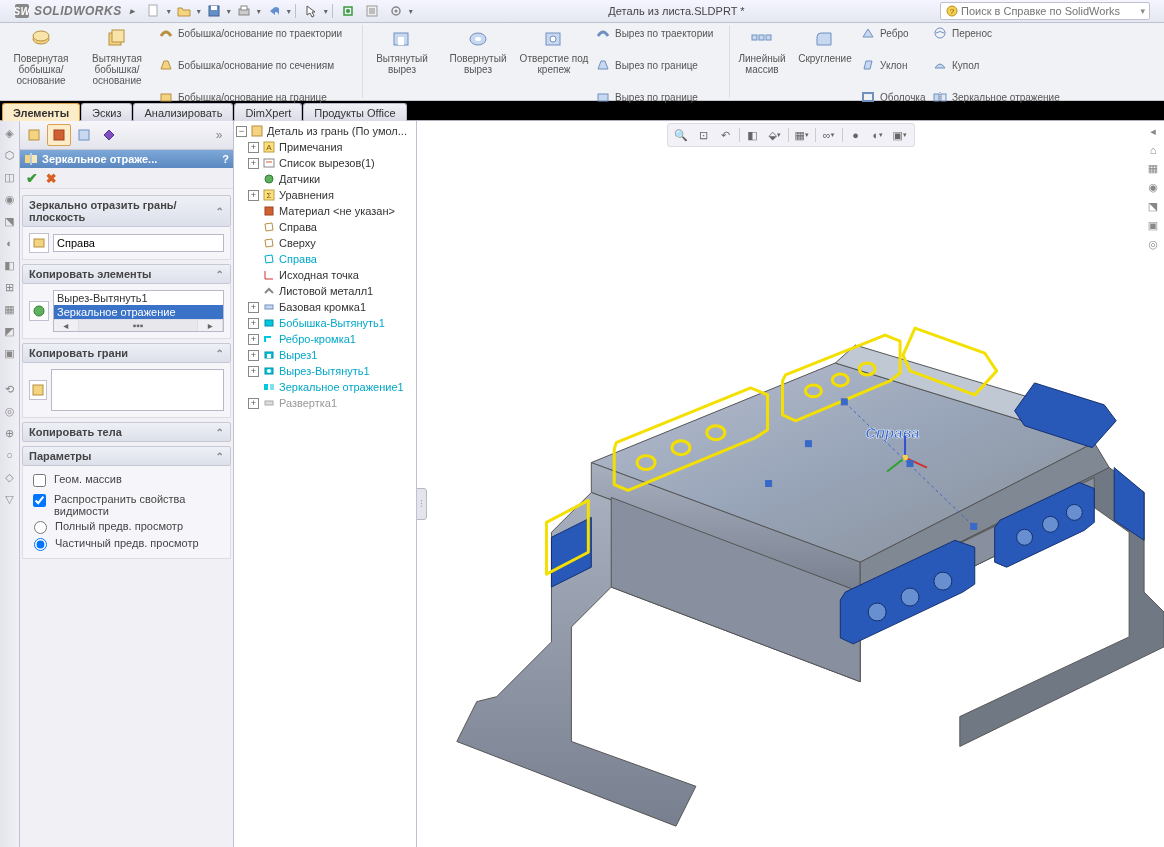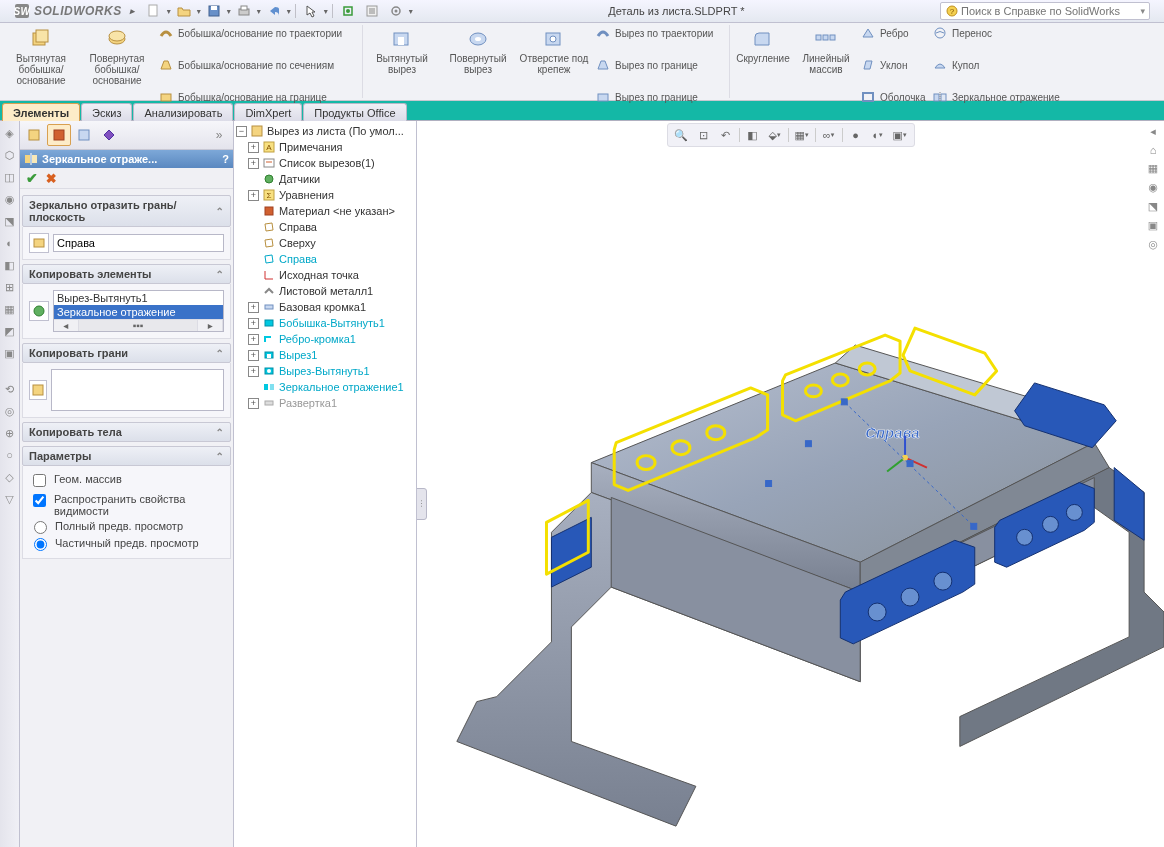--- a/index.html
+++ b/index.html
@@ -12,21 +12,21 @@
 .qat .sep{width:1px;height:14px;background:#c0c0c8;margin:0 2px}
 .title-center{flex:1;text-align:center;color:#444;font-size:11px}
 .search-box{display:flex;align-items:center;background:#fff;border:1px solid #c0c0d0;border-radius:2px;padding:1px 4px;width:200px}
 .search-box input{border:none;outline:none;font-size:11px;flex:1;color:#555;background:transparent}
 .ribbon{height:73px;background:#f1f2f6;border-bottom:1px solid #c8c8d0;display:flex;padding:2px 4px;gap:2px}
 .ribbon-big{display:flex;flex-direction:column;align-items:center;text-align:center;width:74px;padding:2px 0;color:#555;font-size:10px;line-height:11px}
 .ribbon-big .ico{width:28px;height:24px;margin-bottom:2px;display:flex;align-items:center;justify-content:center}
 .ribbon-list{display:flex;flex-direction:column;gap:16px;padding:0 2px}
 .ribbon-item{display:flex;align-items:center;gap:4px;color:#555;font-size:10px;height:18px;white-space:nowrap}
 .ribbon-item .sico{width:16px;height:16px;display:flex;align-items:center;justify-content:center}
-.tabs{height:19px;background:#14b8a6;display:flex;align-items:end;border-bottom:1px solid #b0b0c0;padding:0 2px}
+.tabs{height:19px;background:#000000;display:flex;align-items:end;border-bottom:1px solid #b0b0c0;padding:0 2px}
 .tab{padding:3px 10px 2px;font-size:11px;color:#333;background:linear-gradient(#f0f0f6,#dcdce8);border:1px solid #b8b8c8;border-bottom:none;margin-right:1px;border-radius:3px 3px 0 0;position:relative;top:1px}
 .tab.active{background:#fdecc8;border-color:#d8a050;font-weight:bold}
 .main-area{display:flex;height:733px}
 .left-sidebar{width:19px;background:linear-gradient(90deg,#e4e4ec,#f0f0f6);border-right:1px solid #c0c0d0;display:flex;flex-direction:column;align-items:center;padding-top:4px;gap:6px}
 .left-sidebar .tbtn{width:16px;height:16px;display:flex;align-items:center;justify-content:center;color:#888}
 .pm-panel{width:213px;background:#f1f1f5;border-right:1px solid #c0c0d0;display:flex;flex-direction:column}
 .pm-tabs{height:24px;background:linear-gradient(#f6f6fa,#e4e4ec);display:flex;align-items:center;padding:2px;gap:1px;border-bottom:1px solid #c8c8d4}
 .pm-tabs .pt{width:22px;height:20px;display:flex;align-items:center;justify-content:center;border:1px solid transparent;border-radius:2px}
 .pm-tabs .pt.active{background:#fdecc8;border-color:#d8a050}
 .pm-header{height:18px;background:linear-gradient(#7da8d8,#5a88c0);color:#fff;font-size:11px;font-weight:bold;display:flex;align-items:center;padding:0 4px;gap:4px}
@@ -147,34 +147,34 @@
       </svg>
     <input type="text" placeholder="Поиск в Справке по SolidWorks" style="">
     <span style="color:#888;font-size:9px">▾</span>
   </div>
 </div>
 
 <div class="ribbon">
   <div class="ribbon-big">
       <div class="ico">
         <svg width="28" height="24">
-          <rect x="6" y="6" width="12" height="12" fill="#f4d480" stroke="#b89040"></rect>
-          <rect x="9" y="3" width="12" height="12" fill="#f8e4a8" stroke="#b89040"></rect>
-        </svg>
-      </div>
-      <span>Вытянутая бобышка/основание</span>
+          <ellipse cx="14" cy="12" rx="8" ry="5" fill="#f4d480" stroke="#b89040"></ellipse>
+          <ellipse cx="14" cy="9" rx="8" ry="5" fill="#f8e4a8" stroke="#b89040"></ellipse>
+        </svg>
+      </div>
+      <span>Повернутая бобышка/основание</span>
     </div>
   <div class="ribbon-big">
       <div class="ico">
         <svg width="28" height="24">
-          <ellipse cx="14" cy="12" rx="8" ry="5" fill="#f4d480" stroke="#b89040"></ellipse>
-          <ellipse cx="14" cy="9" rx="8" ry="5" fill="#f8e4a8" stroke="#b89040"></ellipse>
-        </svg>
-      </div>
-      <span>Повернутая бобышка/основание</span>
+          <rect x="6" y="6" width="12" height="12" fill="#f4d480" stroke="#b89040"></rect>
+          <rect x="9" y="3" width="12" height="12" fill="#f8e4a8" stroke="#b89040"></rect>
+        </svg>
+      </div>
+      <span>Вытянутая бобышка/основание</span>
     </div>
   <div class="ribbon-list" style="width:200px">
     <div class="ribbon-item">
         <div class="sico">
           <svg width="14" height="14">
             <path d="M2 10 Q7 2 12 10" fill="none" stroke="#b89040" stroke-width="3"></path>
           </svg>
         </div>
         <span>Бобышка/основание по траектории</span>
       </div>
@@ -243,37 +243,37 @@
     <div class="ribbon-item">
         <div class="sico">
           <svg width="14" height="14">
             <rect x="2" y="4" width="10" height="7" fill="#c8d8f0" stroke="#7090c0"></rect>
           </svg>
         </div>
         <span>Вырез по границе</span>
       </div>
   </div>
   <div style="width:1px;background:#dcdce4"></div>
-  <div class="ribbon-big" style="width:62px">
-      <div class="ico">
-        <svg width="28" height="24">
-          <path d="M6 18 L6 10 Q6 6 10 6 L20 6 L20 18 z" fill="#c8d8f0" stroke="#7090c0"></path>
-        </svg>
-      </div>
-      <span>Скругление</span>
-    </div>
   <div class="ribbon-big" style="width:60px">
       <div class="ico">
         <svg width="28" height="24">
           <rect x="4" y="8" width="5" height="5" fill="#c8d8f0" stroke="#7090c0"></rect>
           <rect x="11" y="8" width="5" height="5" fill="#c8d8f0" stroke="#7090c0"></rect>
           <rect x="18" y="8" width="5" height="5" fill="#c8d8f0" stroke="#7090c0"></rect>
         </svg>
       </div>
       <span>Линейный массив</span>
+    </div>
+  <div class="ribbon-big" style="width:62px">
+      <div class="ico">
+        <svg width="28" height="24">
+          <path d="M6 18 L6 10 Q6 6 10 6 L20 6 L20 18 z" fill="#c8d8f0" stroke="#7090c0"></path>
+        </svg>
+      </div>
+      <span>Скругление</span>
     </div>
   <div class="ribbon-list" style="width:66px">
     <div class="ribbon-item">
         <div class="sico">
           <svg width="14" height="14">
             <path d="M2 11 L7 3 L12 11 z" fill="#c8d8f0" stroke="#7090c0"></path>
           </svg>
         </div>
         <span>Ребро</span>
       </div>
@@ -479,21 +479,21 @@
   </div>
 
   <div class="tree-panel">
     <div class="tree-row">
         <span class="exp">−</span>
         <span class="tico">
           <svg width="14" height="14">
             <rect x="2" y="2" width="10" height="10" fill="#f4d480" stroke="#b89040"></rect>
           </svg>
         </span>
-        <span class="tlabel">Вырез из листа  (По умол...</span>
+        <span class="tlabel">Деталь из грань  (По умол...</span>
       </div>
     <div class="tree-row ind">
         <span class="exp">+</span>
         <span class="tico">
           <svg width="12" height="12">
             <rect x="1" y="1" width="10" height="10" fill="#f8e080" stroke="#c0a040"></rect>
             <text x="6" y="9" text-anchor="middle" font-size="8" fill="#805000">A</text>
           </svg>
         </span>
         <span class="tlabel">Примечания</span>

